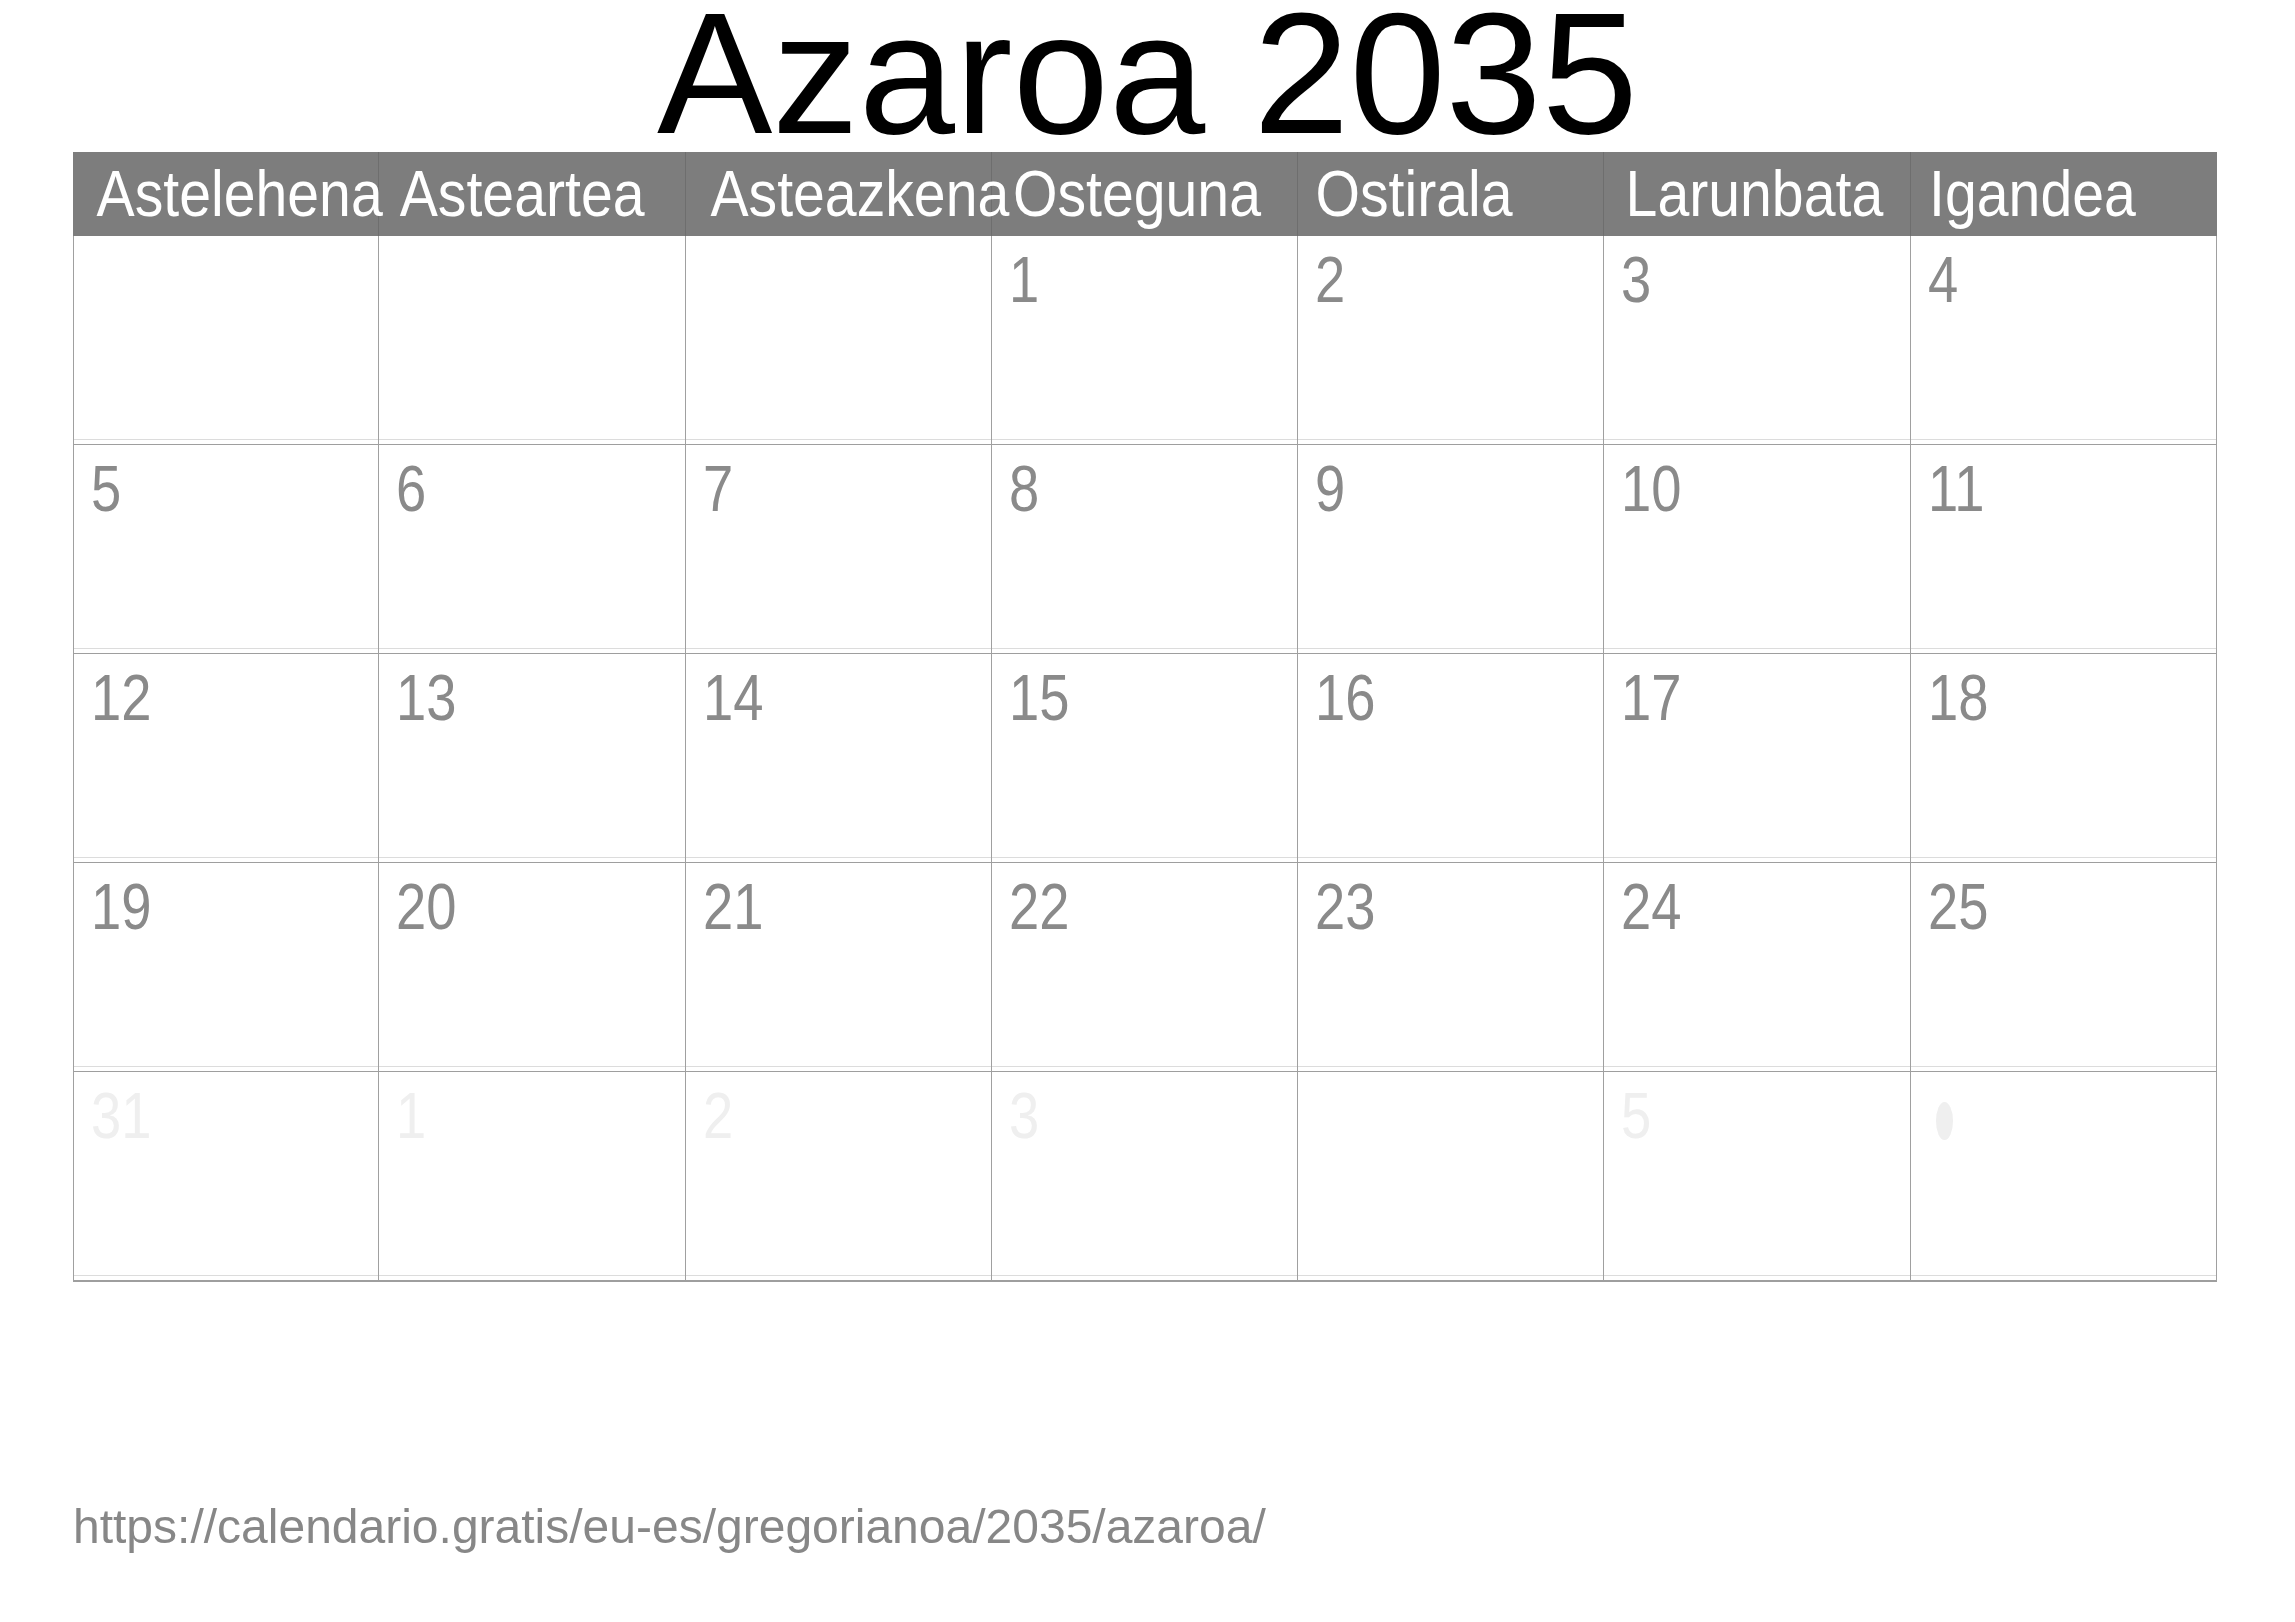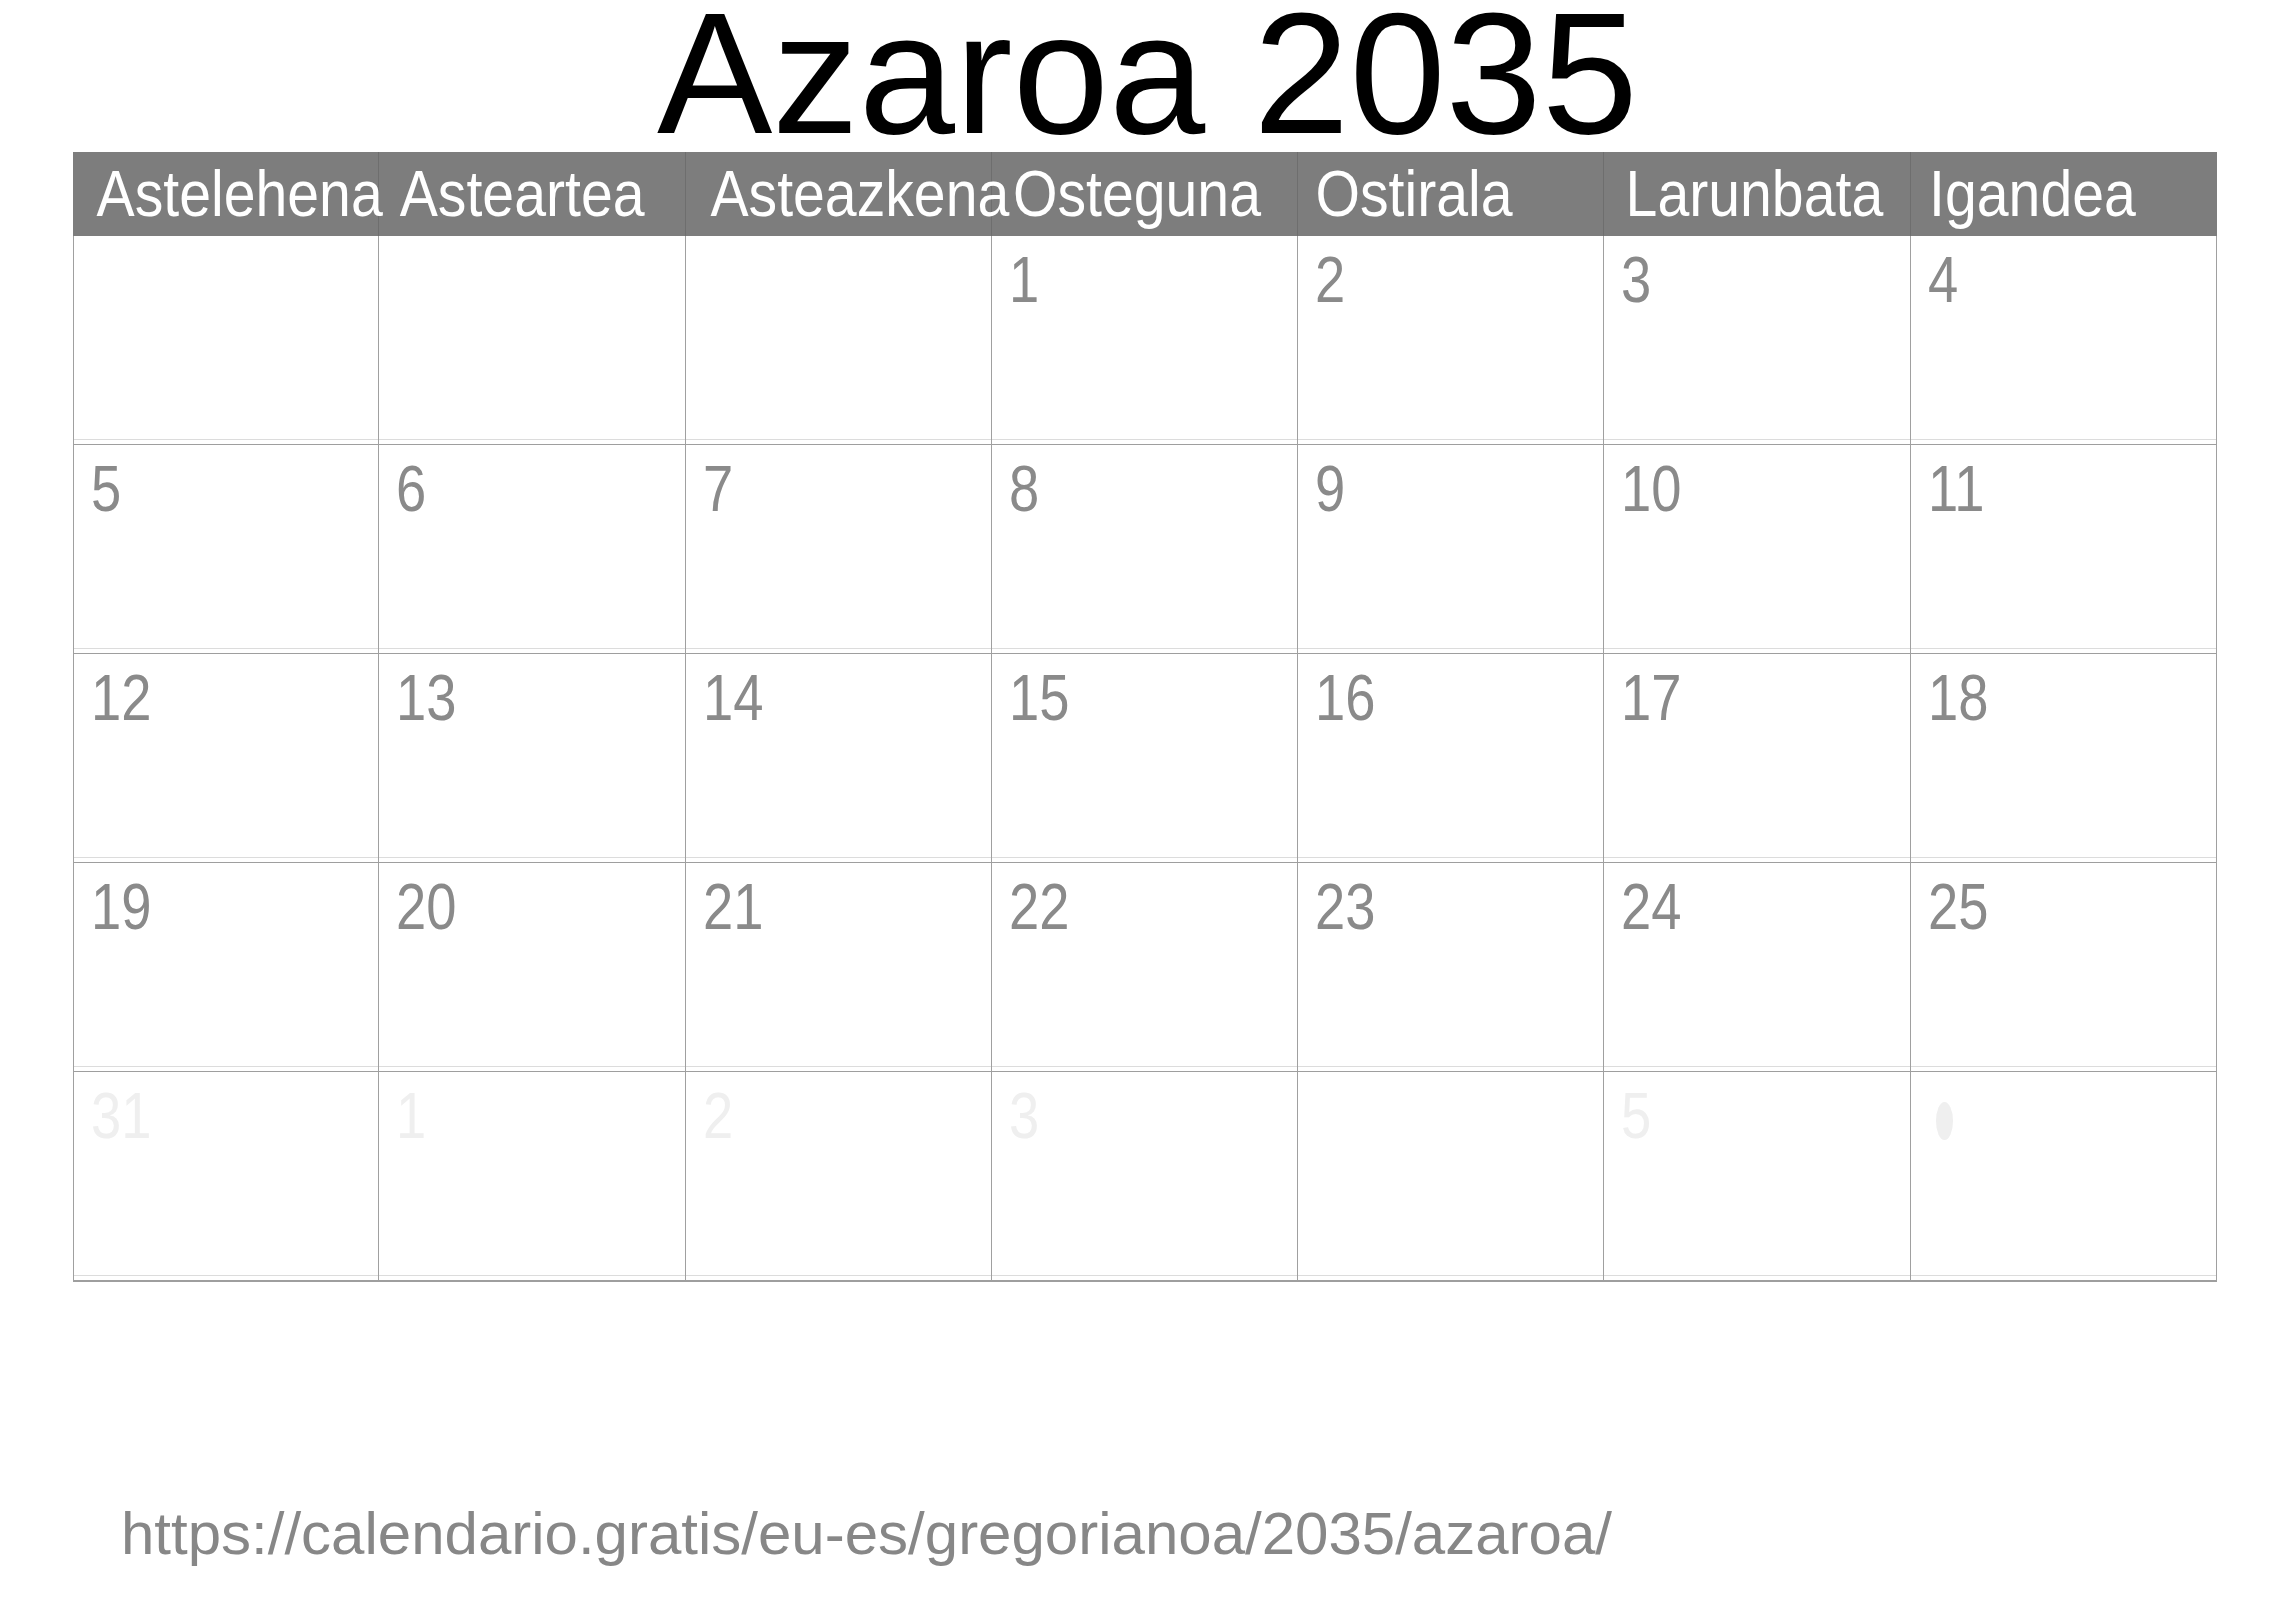--- a/index.html
+++ b/index.html
@@ -52,21 +52,21 @@
   .cal tbody tr:last-child td{border-bottom-width:2px;}
   .num{padding:10.5px 0 0 17px;font-size:64px;line-height:1.05;color:var(--day-number);}
   .num span{display:inline-block;transform:scaleX(0.85);transform-origin:left top;white-space:nowrap;}
   tr.ghost .num{color:var(--ghost-number);}
   .ghost-moon{
     position:absolute;left:25px;top:30px;width:17px;height:38px;
     border-radius:50%;background:var(--ghost-number);
   }
   .footer-url{
     position:absolute;left:73px;top:1501px;
-    font-size:60px;line-height:1.1;color:var(--url-text);white-space:nowrap;margin-left:48px;
+    font-size:48px;line-height:1.1;color:var(--url-text);white-space:nowrap;
   }
 </style>
 </head>
 <body>
 
 <div class="title">Azaroa 2035</div>
 
 <table class="cal">
   <thead>
     <tr id="weekday-row">

